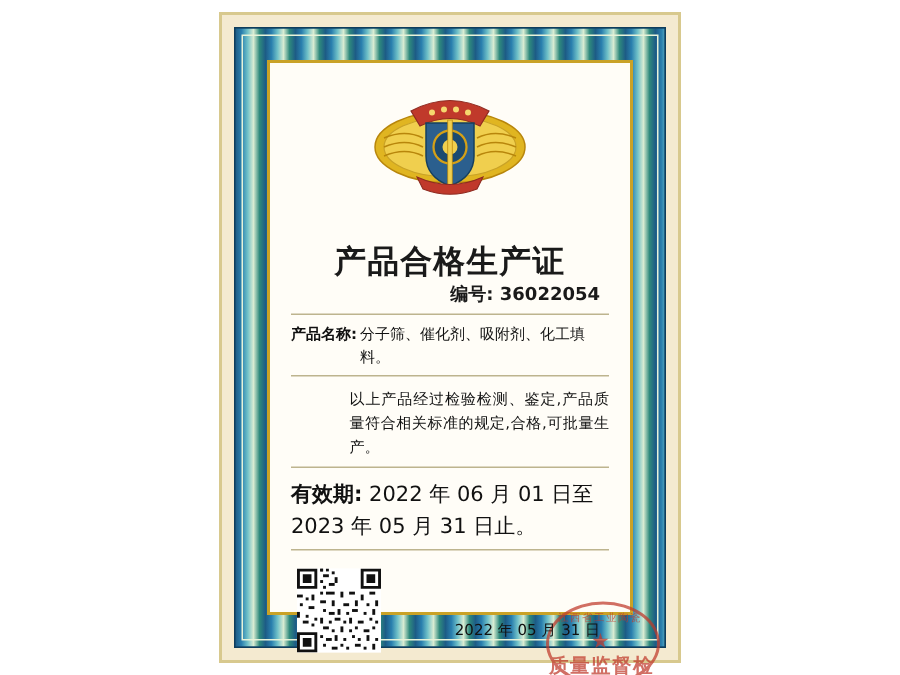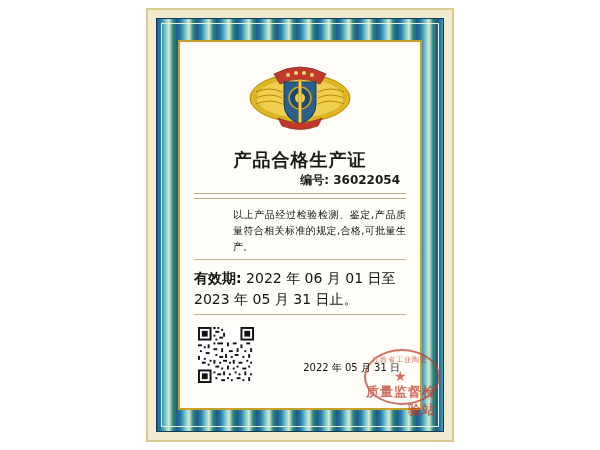--- a/index.html
+++ b/index.html
@@ -103,25 +103,25 @@
     left: 50%;
     top: 0;
     transform: translateX(-50%);
     width: 104px;
     height: 78px;
   }
 
   
   .cert-title {
     text-align: center;
-    font-size: 18px;
+    font-size: 21px;
     font-weight: bold;
     color: #1a1a1a;
     letter-spacing: 1px;
-    margin-top: 8px;
+    margin-top: 20px;
     font-family: "DejaVu Sans", "Liberation Sans", sans-serif;
   }
 
   
   .serial-row {
     text-align: right;
     font-size: 12px;
     color: #1a1a1a;
     margin-top: 0;
     padding-right: 6px;
@@ -300,20 +300,24 @@
 
       <div class="cert-title">产品合格生产证</div>
 
       <div class="serial-row">
         <span>编号:</span>
         <span>36022054</span>
       </div>
 
       <div class="hr-thin"></div>
 
+      <div class="field-row">
+        <span class="field-label">产品名称:</span>
+        <span class="field-value">分子筛、催化剂、吸附剂、化工填料。</span>
+      </div>
       <div class="hr-thin"></div>
 
       <div class="note-block">以上产品经过检验检测、鉴定,产品质量符合相关标准的规定,合格,可批量生产。</div>
       <div class="hr-thin"></div>
 
       <div class="valid-row">
         <span class="field-label">有效期:</span>
         <span>2022 年 06 月 01 日至 2023 年 05 月 31 日止。</span>
       </div>
       <div class="hr-thin"></div>

